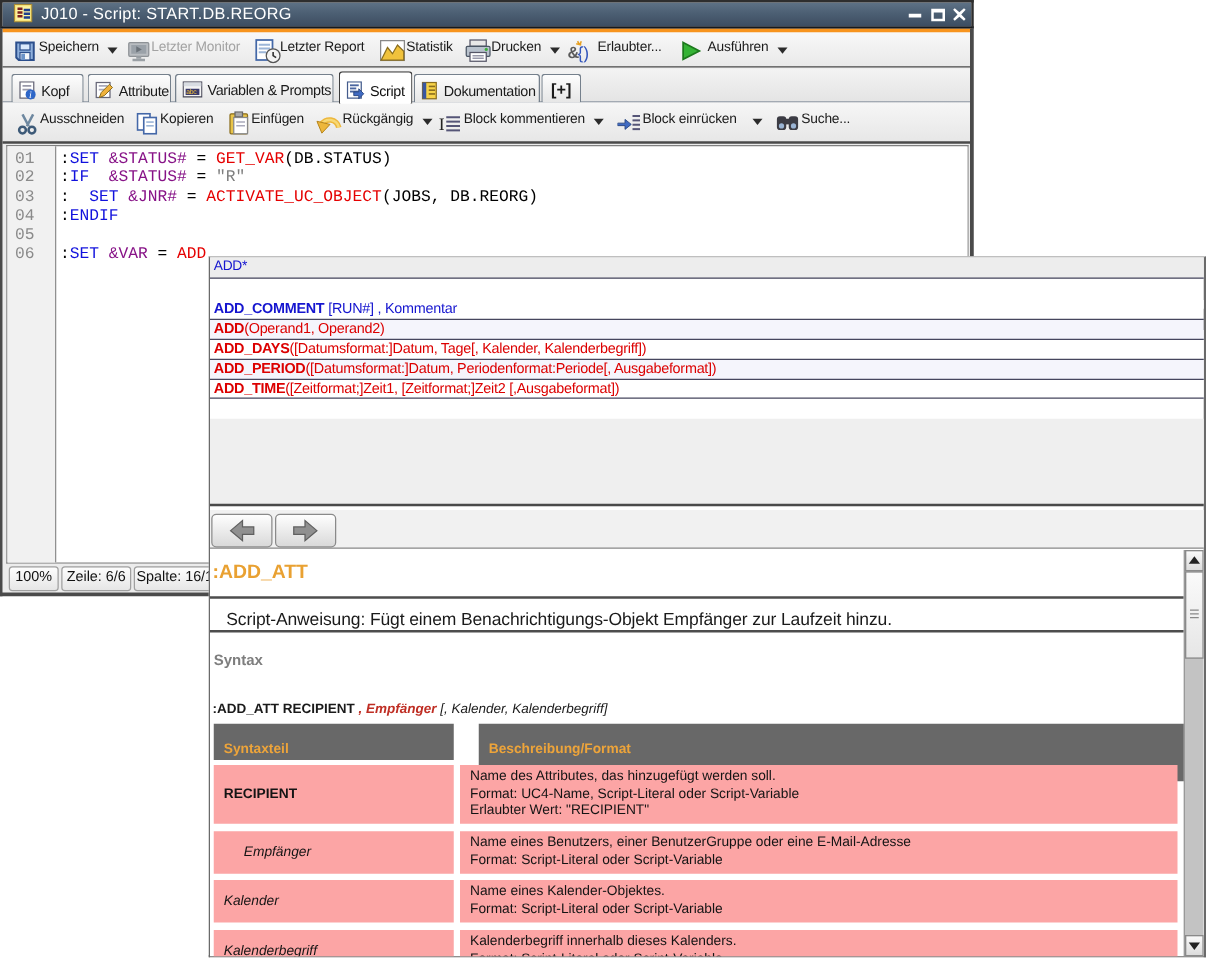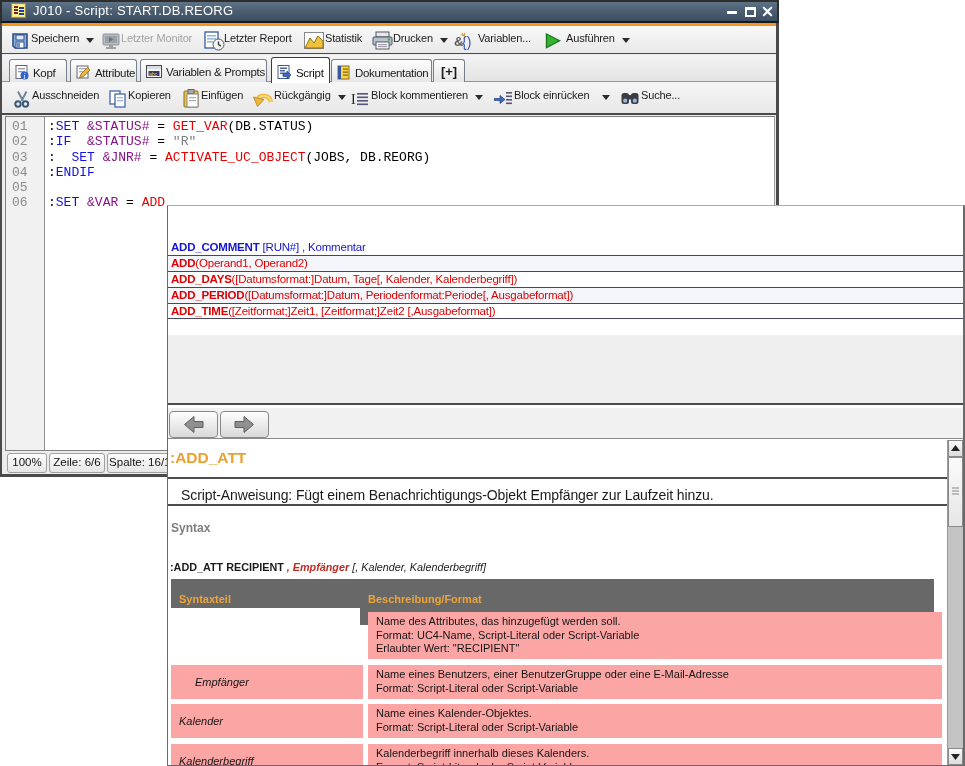--- a/index.html
+++ b/index.html
@@ -121,21 +121,21 @@
   <div id="orange"></div>
 
   <div id="toolbar1"></div>
   <div class="titem" style="left:31px; top:30px;">Speichern</div>
   <div class="abs darr" style="left:86px; top:38px;"></div>
   <div class="titem dis" style="left:121px; top:30px;">Letzter Monitor</div>
   <div class="titem" style="left:224px; top:30px;">Letzter Report</div>
   <div class="titem" style="left:325px; top:30px;">Statistik</div>
   <div class="titem" style="left:393px; top:30px;">Drucken</div>
   <div class="abs darr" style="left:440px; top:38px;"></div>
-  <div class="titem" style="left:478px; top:30px;">Variablen...</div>
+  <div class="titem" style="left:478px; top:30px;">Erlaubter...</div>
   <div class="titem" style="left:566px; top:30px;">Ausführen</div>
   <div class="abs darr" style="left:622px; top:38px;"></div>
 
   <svg class="abs" style="left:11px; top:32px;" width="18" height="18">
     <path d="M2 2 h14 v14 h-12 l-2 -2 z" fill="#8fb0dc" stroke="#2c4f8c" stroke-width="1.6"></path>
     <rect x="5" y="3" width="8" height="5" fill="#dceafc" stroke="#2c4f8c"></rect>
     <rect x="5" y="10" width="8" height="6" fill="#f4f7fb" stroke="#2c4f8c"></rect>
     <rect x="6" y="11" width="3" height="5" fill="#6b93c8"></rect>
   </svg>
   <svg class="abs" style="left:101px; top:32px;" width="20" height="18">
@@ -288,20 +288,21 @@
     <div class="sbox" style="left:5px; width:40px;">100%</div>
     <div class="sbox" style="left:47px; width:56px;">Zeile: 6/6</div>
     <div class="sbox" style="left:105px; width:72px;">Spalte: 16/16</div>
   </div>
   <div id="winleft"></div>
   <div id="winright"></div>
   <div id="winbottom"></div>
 </div>
 
 <div id="popup">
+  <div class="prow" style="top:0; height:17px; background:#ededed; font-size:11px;"><span class="pblue">ADD*</span></div>
   <div class="prow" style="top:17px; height:17px; background:#d6d6d6; border:1px solid #222;margin-top:24px;"><span class="pblue"><b>ADD_ATT</b> RECIPIENT , Name [, Kalender, Kalenderbegriff]</span></div>
   <div class="prow" style="top:34px; height:16px; background:#fff;"><span class="pblue"><b>ADD_COMMENT</b> [RUN#] , Kommentar</span></div>
   <div class="prow" style="top:50px; height:16px; background:#f5f5fc;"><span class="pred"><b>ADD</b>(Operand1, Operand2)</span></div>
   <div class="prow" style="top:66px; height:16px; background:#fff;"><span class="pred"><b>ADD_DAYS</b>([Datumsformat:]Datum, Tage[, Kalender, Kalenderbegriff])</span></div>
   <div class="prow" style="top:82px; height:16px; background:#f5f5fc;"><span class="pred"><b>ADD_PERIOD</b>([Datumsformat:]Datum, Periodenformat:Periode[, Ausgabeformat])</span></div>
   <div class="prow" style="top:98px; height:15px; background:#fff;"><span class="pred"><b>ADD_TIME</b>([Zeitformat;]Zeit1, [Zeitformat;]Zeit2 [,Ausgabeformat])</span></div>
   <div id="gapfill"></div>
   <div id="navbar">
     <div class="navbtn" style="left:1px;"><svg width="47" height="25">
             <path d="M33 9.5 h-9 v-5 l-9.5 8 9.5 8 v-5 h9 z" fill="#909090" stroke="#5f5f5f"></path>
@@ -312,21 +313,22 @@
   </div>
   <div id="docarea">
     <div id="dochead">:ADD_ATT</div>
     <div class="sep" style="top:37px;"></div>
     <div class="abs" style="left:13px; top:47px; font-size:14px; letter-spacing:-0.1px; color:#1a1a1a;">Script-Anweisung: Fügt einem Benachrichtigungs-Objekt Empfänger zur Laufzeit hinzu.</div>
     <div class="sep" style="top:64px;"></div>
     <div class="abs" style="left:3px; top:81px; font-size:12px; font-weight:bold; color:#7e7e7e;">Syntax</div>
     <div class="abs" style="left:2px; top:121px; font-size:10.8px; color:#1a1a1a;"><b>:ADD_ATT RECIPIENT</b><span style="color:#bf2e24; font-weight:bold; font-style:italic;"> , Empfänger</span><i> [, Kalender, Kalenderbegriff]</i></div>
 
     <div class="hcell" style="left:3px; top:139px; width:192px; height:29px; padding:14px 0 0 8px;">Syntaxteil</div>
-    <div class="hcell" style="left:192px; top:139px; width:574px; height:46px; padding:14px 0 0 8px;">Beschreibung/Format</div>
+    <div class="hcell" style="left:215px; top:139px; width:574px; height:46px; padding:14px 0 0 8px;">Beschreibung/Format</div>
+    <div class="rcell" style="left:3px; top:172px; width:192px; height:47px; padding:17px 0 0 8px; font-weight:bold;">RECIPIENT</div>
     <div class="rcell c2" style="left:200px; top:172px; width:574px; height:47px;">Name des Attributes, das hinzugefügt werden soll.<br>Format: UC4-Name, Script-Literal oder Script-Variable<br>Erlaubter Wert: "RECIPIENT"</div>
     <div class="rcell" style="left:3px; top:225px; width:192px; height:34px; padding:11px 0 0 24px; font-style:italic;">Empfänger</div>
     <div class="rcell c2" style="left:200px; top:225px; width:574px; height:34px;">Name eines Benutzers, einer BenutzerGruppe oder eine E-Mail-Adresse<br>Format: Script-Literal oder Script-Variable</div>
     <div class="rcell" style="left:3px; top:264px; width:192px; height:34px; padding:11px 0 0 8px; font-style:italic;">Kalender</div>
     <div class="rcell c2" style="left:200px; top:264px; width:574px; height:34px;">Name eines Kalender-Objektes.<br>Format: Script-Literal oder Script-Variable</div>
     <div class="rcell" style="left:3px; top:304px; width:192px; height:34px; padding:11px 0 0 8px; font-style:italic;">Kalenderbegriff</div>
     <div class="rcell c2" style="left:200px; top:304px; width:574px; height:34px;">Kalenderbegriff innerhalb dieses Kalenders.<br>Format: Script-Literal oder Script-Variable</div>
     <div id="scrb">
       <div class="scrbtn" style="top:0;"><svg width="13" height="15">
               <path d="M6.5 4 L11 10 H2 Z" fill="#222"></path>

